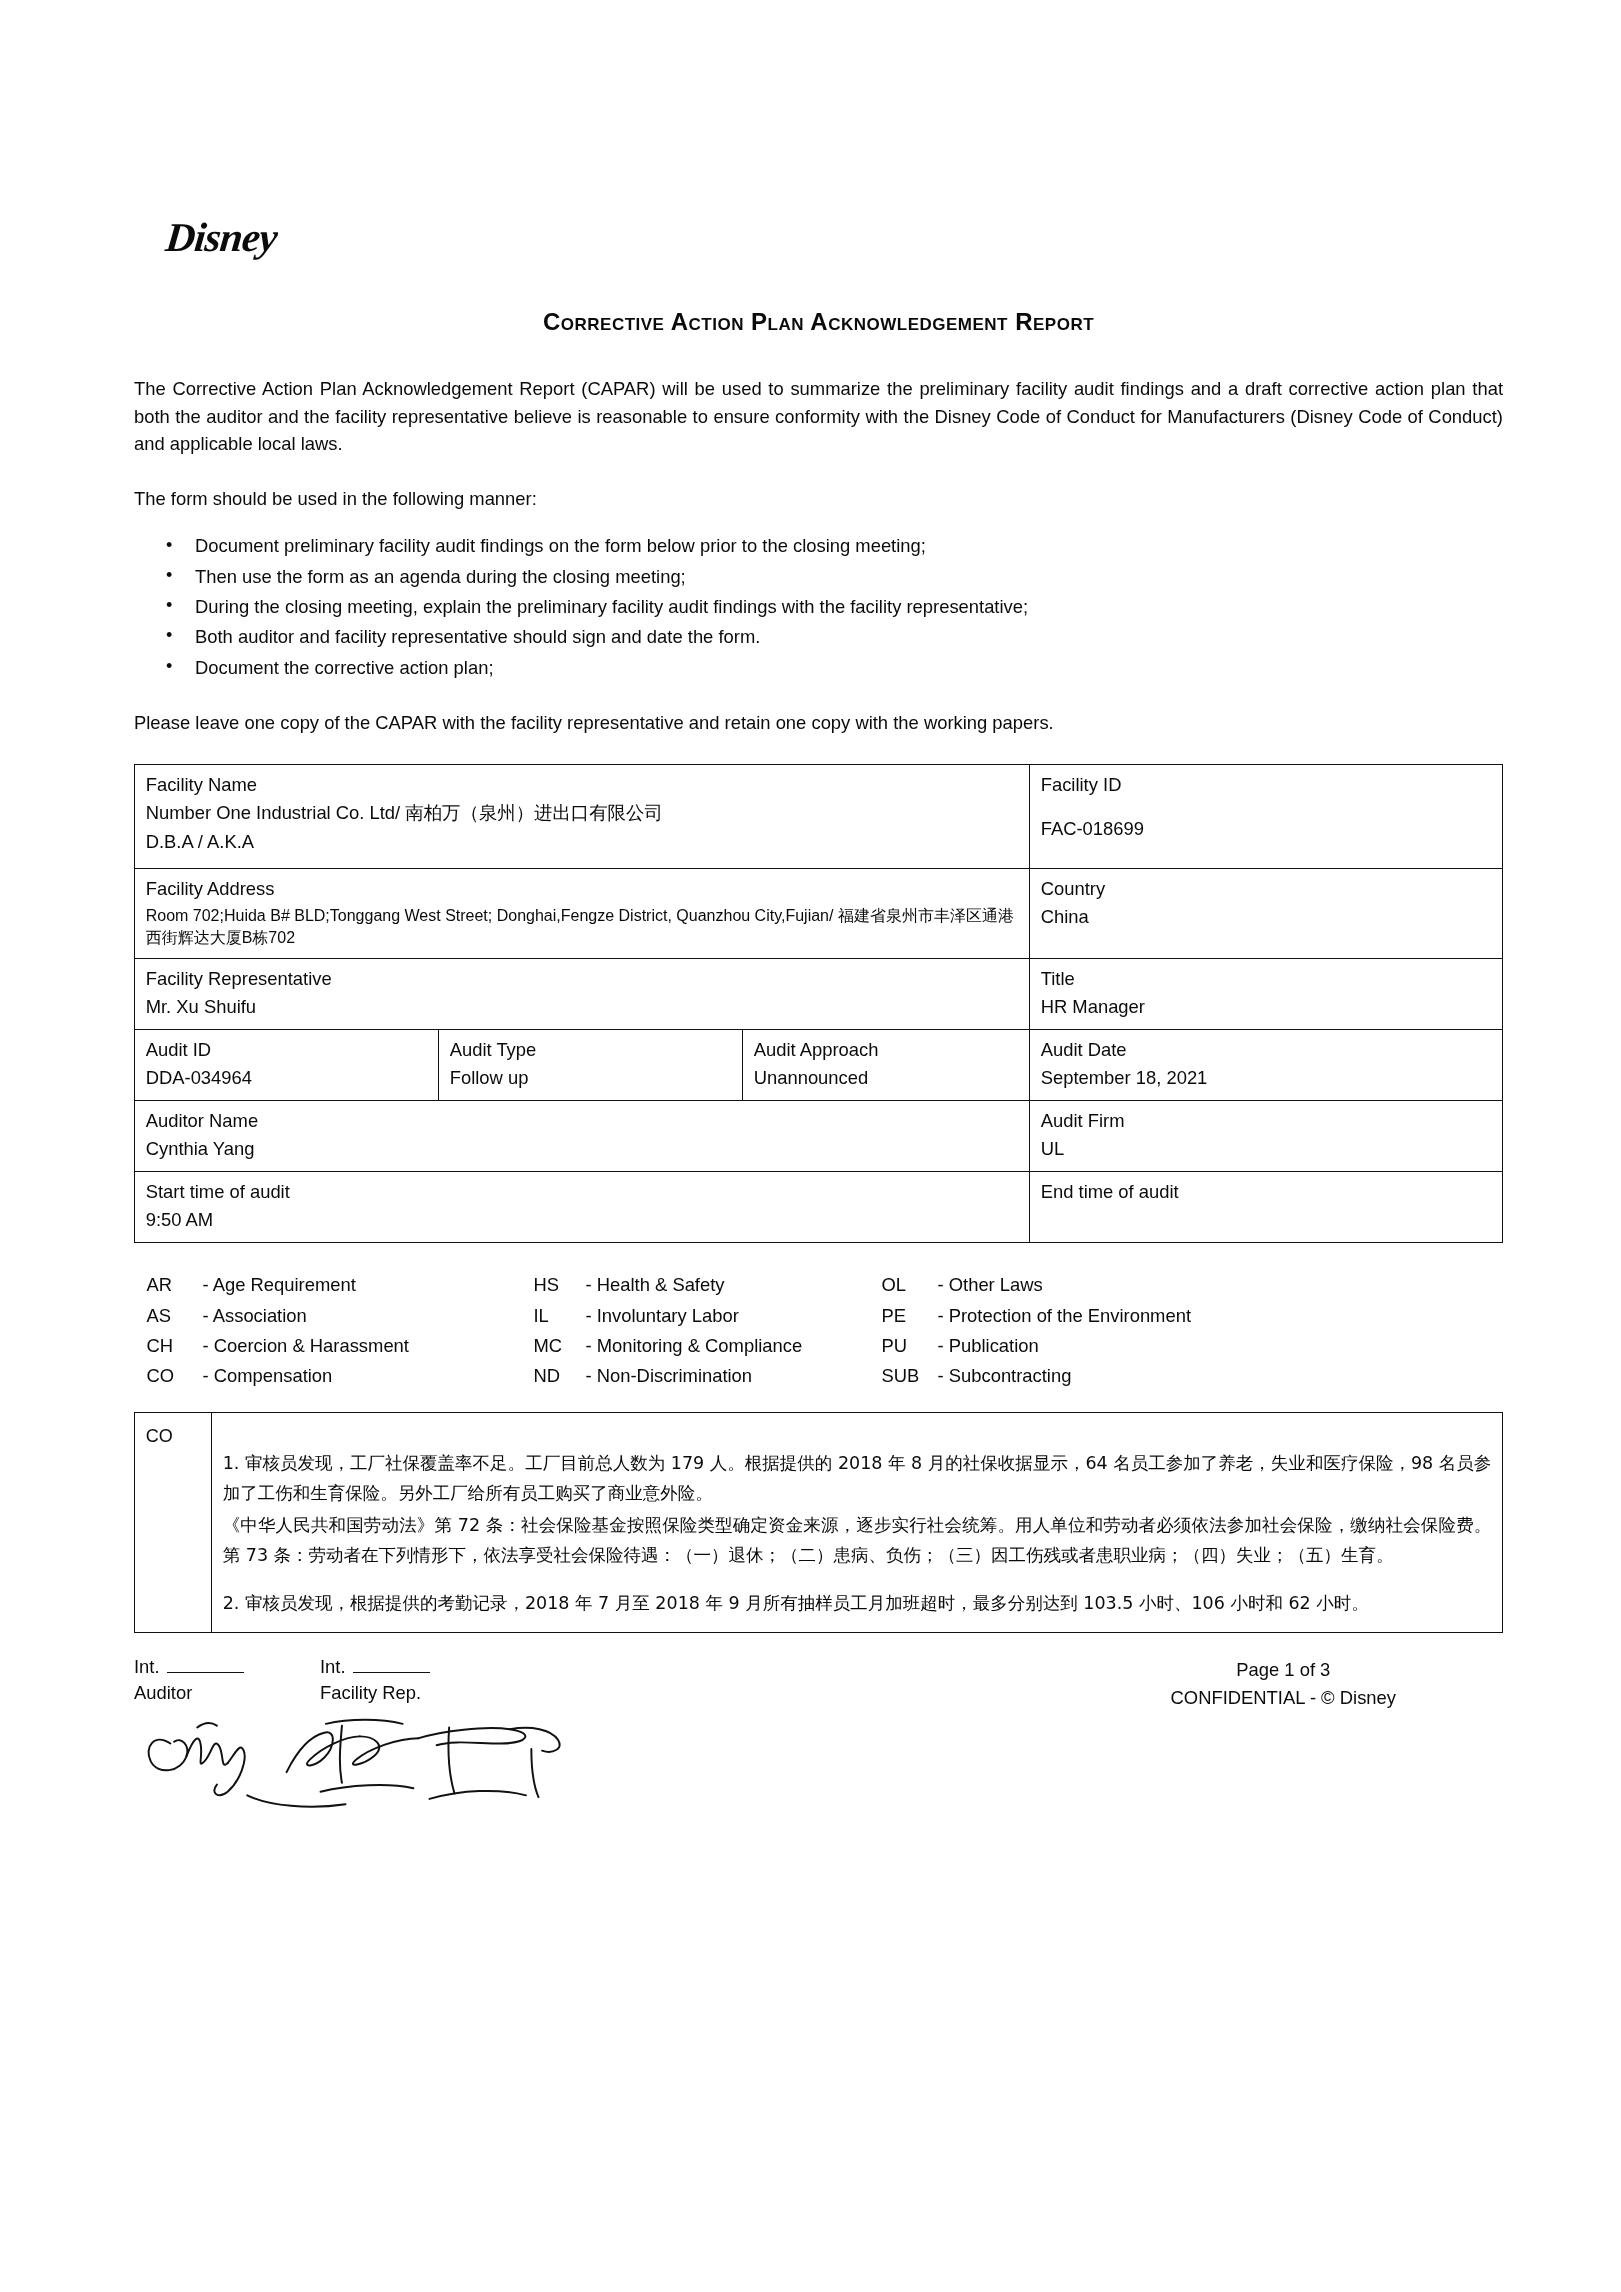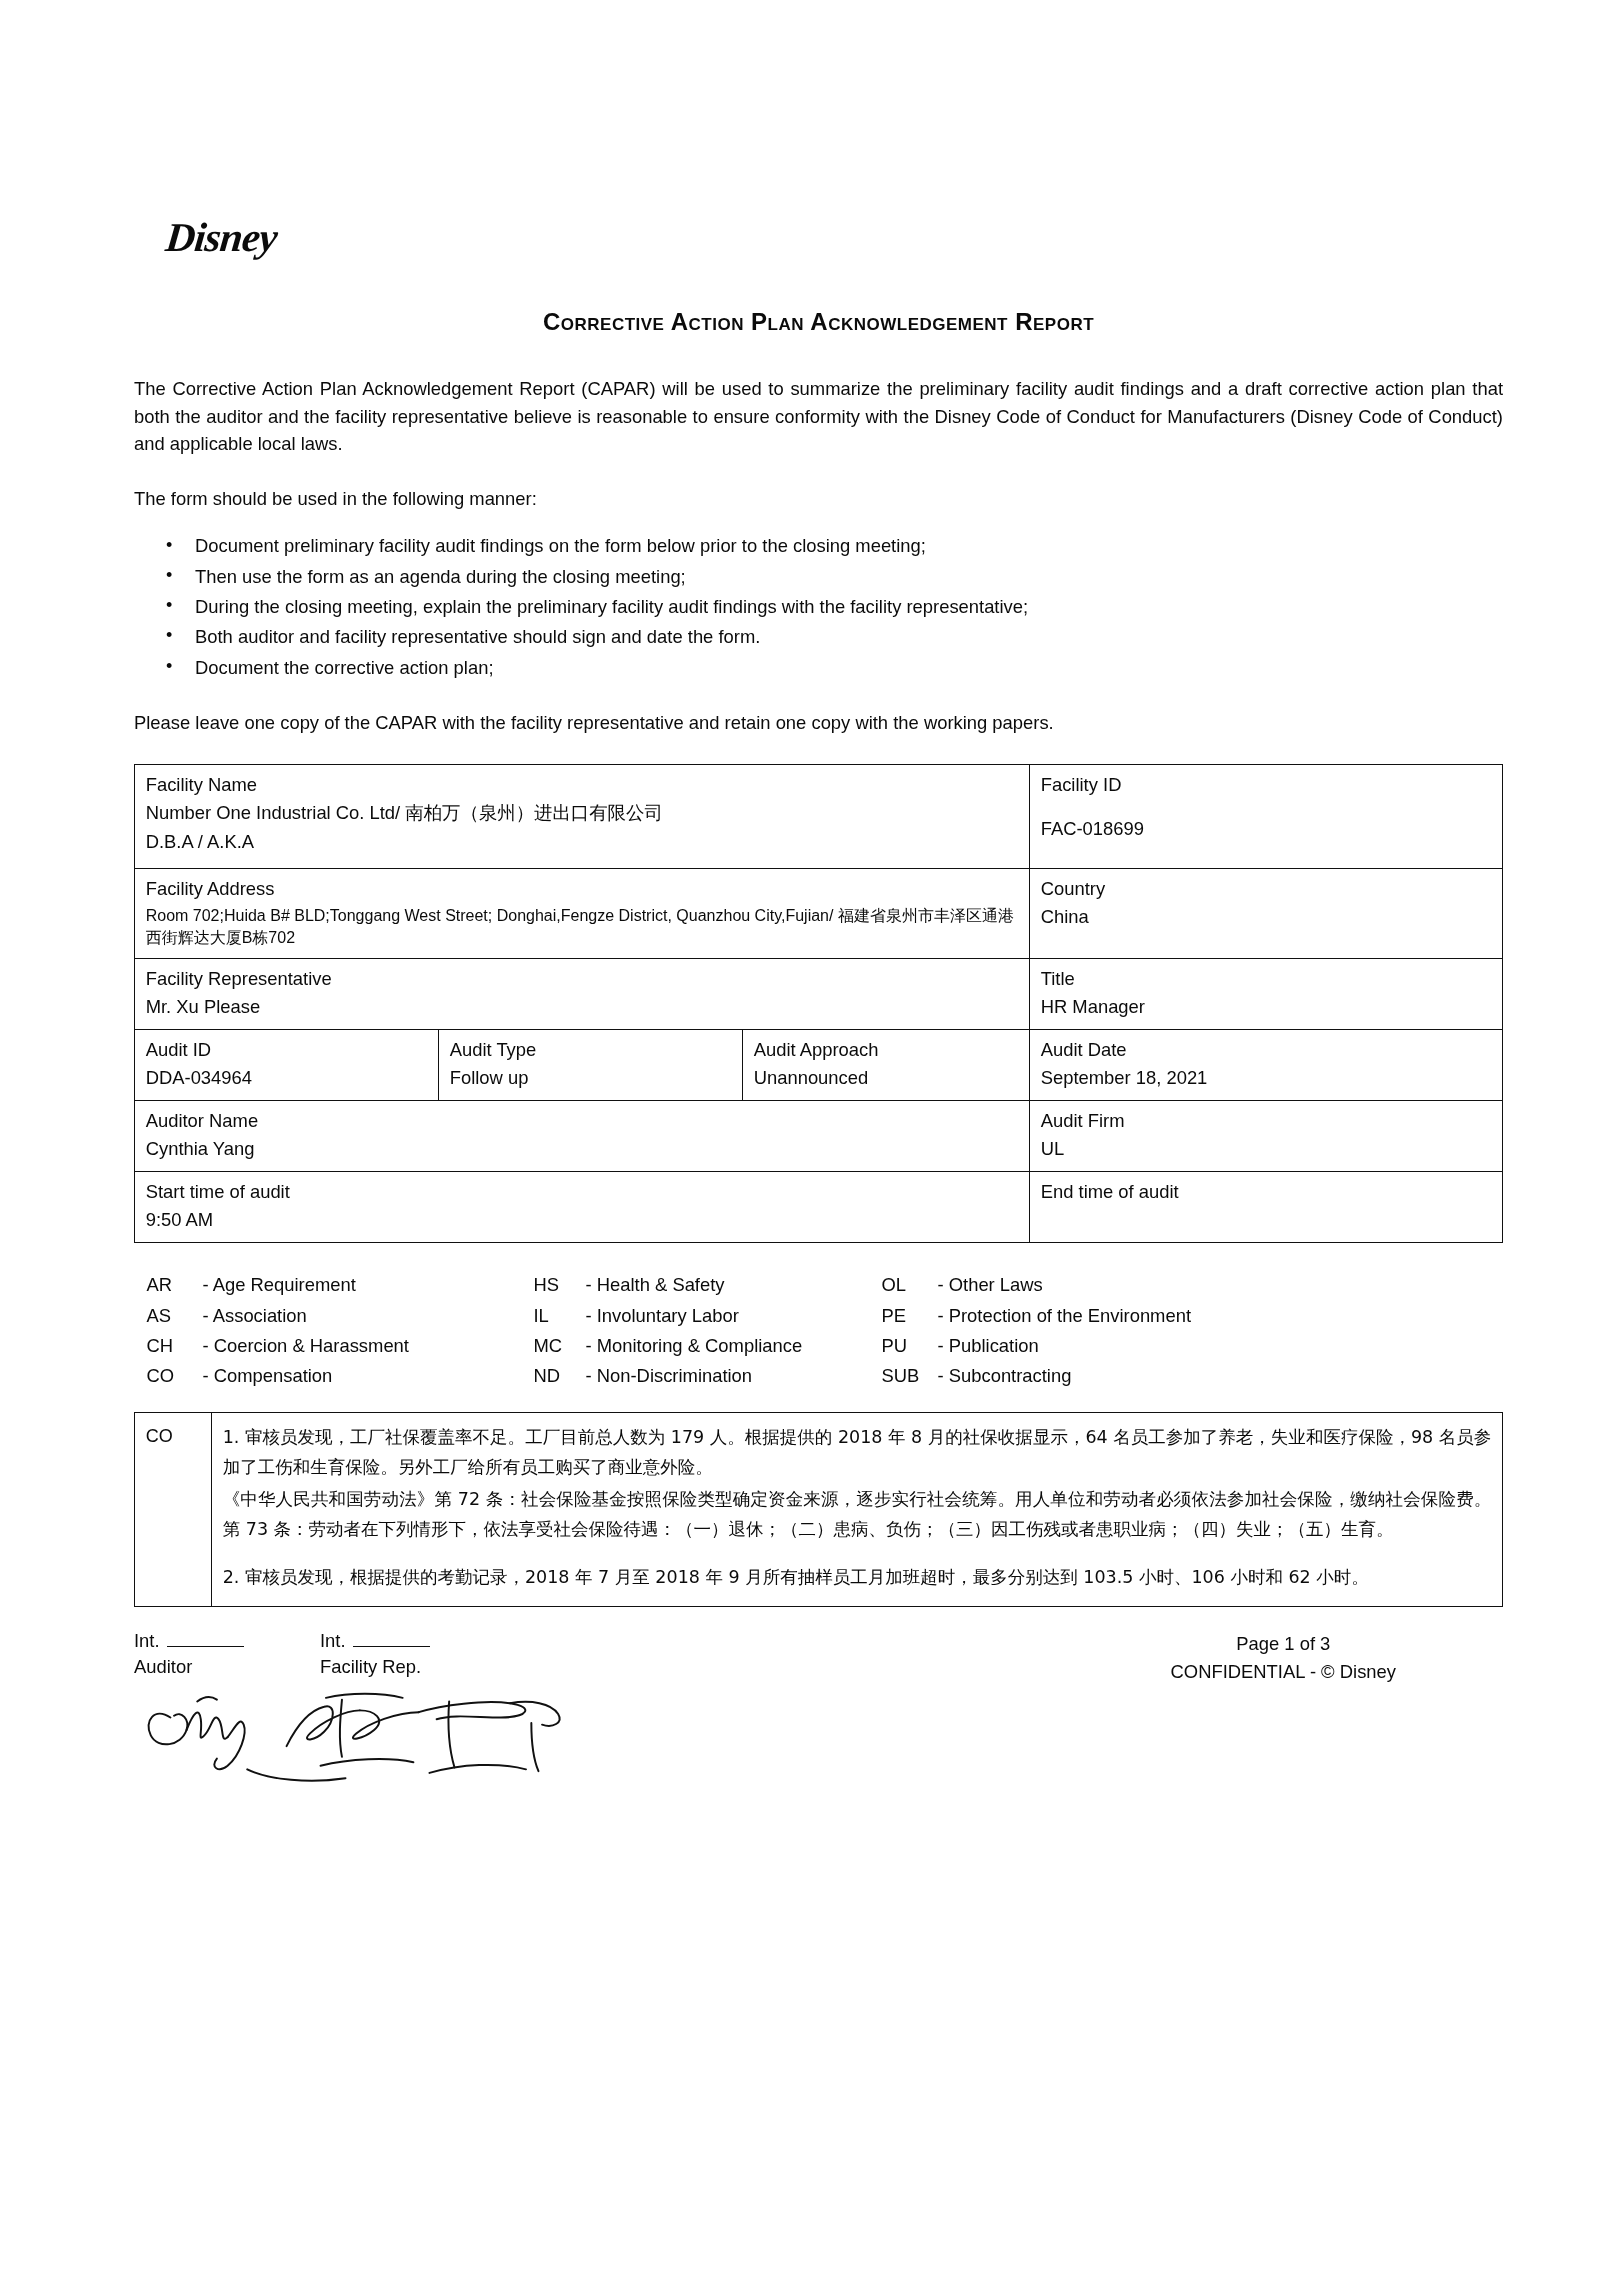--- a/index.html
+++ b/index.html
@@ -138,20 +138,21 @@
     vertical-align: top;
     font-size: 18px;
     line-height: 1.62;
   }
   td.code-col { width: 72px; text-align: left; }
   .cn {
     font-family: "DejaVu Sans", "Liberation Sans", sans-serif;
     font-size: 17.5px;
     line-height: 1.72;
     text-align: justify;
+    margin-top: 26px;
   }
   .cn p { margin: 0 0 1.8px 0; }
   .cn p.gap { margin-top: 18px; }
 
   
   .footer {
     margin-top: 23px;
     display: flex;
     justify-content: space-between;
     align-items: flex-start;
@@ -225,21 +226,21 @@
           <span class="cell-value small">Room 702;Huida B# BLD;Tonggang West Street; Donghai,Fengze District, Quanzhou City,Fujian/ 福建省泉州市丰泽区通港西街辉达大厦B栋702</span>
         </td>
         <td>
           <span class="cell-label">Country</span>
           <span class="cell-value">China</span>
         </td>
       </tr>
       <tr>
         <td colspan="3">
           <span class="cell-label">Facility Representative</span>
-          <span class="cell-value">Mr. Xu Please</span>
+          <span class="cell-value">Mr. Xu Shuifu</span>
         </td>
         <td>
           <span class="cell-label">Title</span>
           <span class="cell-value">HR Manager</span>
         </td>
       </tr>
       <tr>
         <td>
           <span class="cell-label">Audit ID</span>
           <span class="cell-value">DDA-034964</span>

